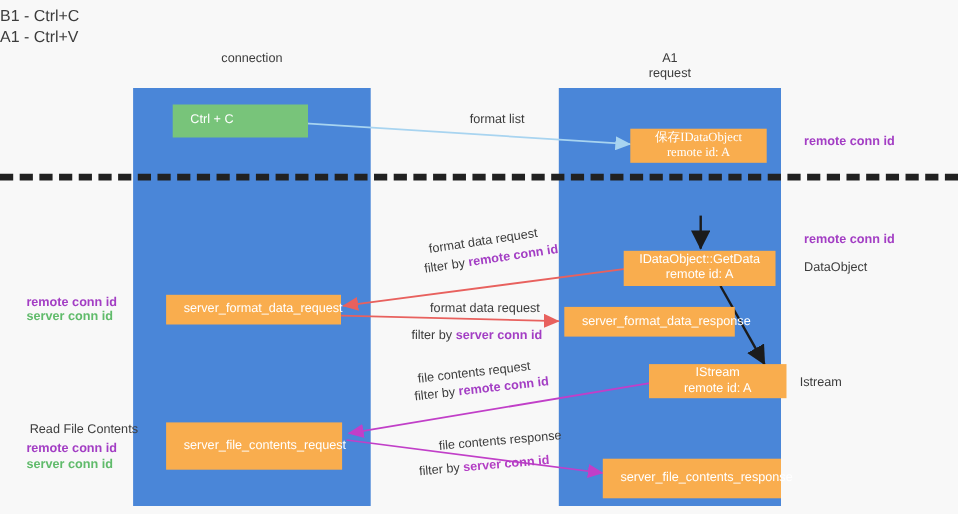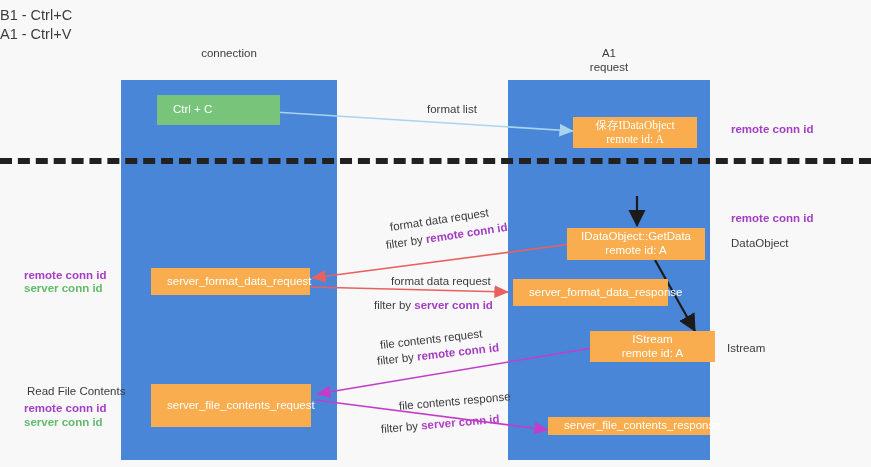--- a/index.html
+++ b/index.html
@@ -143,21 +143,21 @@
 
   <div class="abs box orange" style="left:590px;top:331px;width:125px;height:31px;flex-direction:column;">
     <span>IStream</span>
     <span>remote id: A</span>
   </div>
 
   <div class="abs box orange" style="left:151px;top:384px;width:160px;height:43px;">
     <span>server_file_contents_request</span>
   </div>
 
-  <div class="abs box orange" style="left:548px;top:417px;width:162px;height:18px;">
+  <div class="abs box orange" style="left:548px;top:417px;width:162px;height:36px;">
     <span>server_file_contents_response</span>
   </div>
 
   <div class="abs edge-label" style="left:399px;top:102px;margin-left:28px;">
     <span>format list</span>
   </div>
 
   <div class="abs edge-label rot-a" style="left:390px;top:220px;">
     <span>format data request</span>
   </div>

